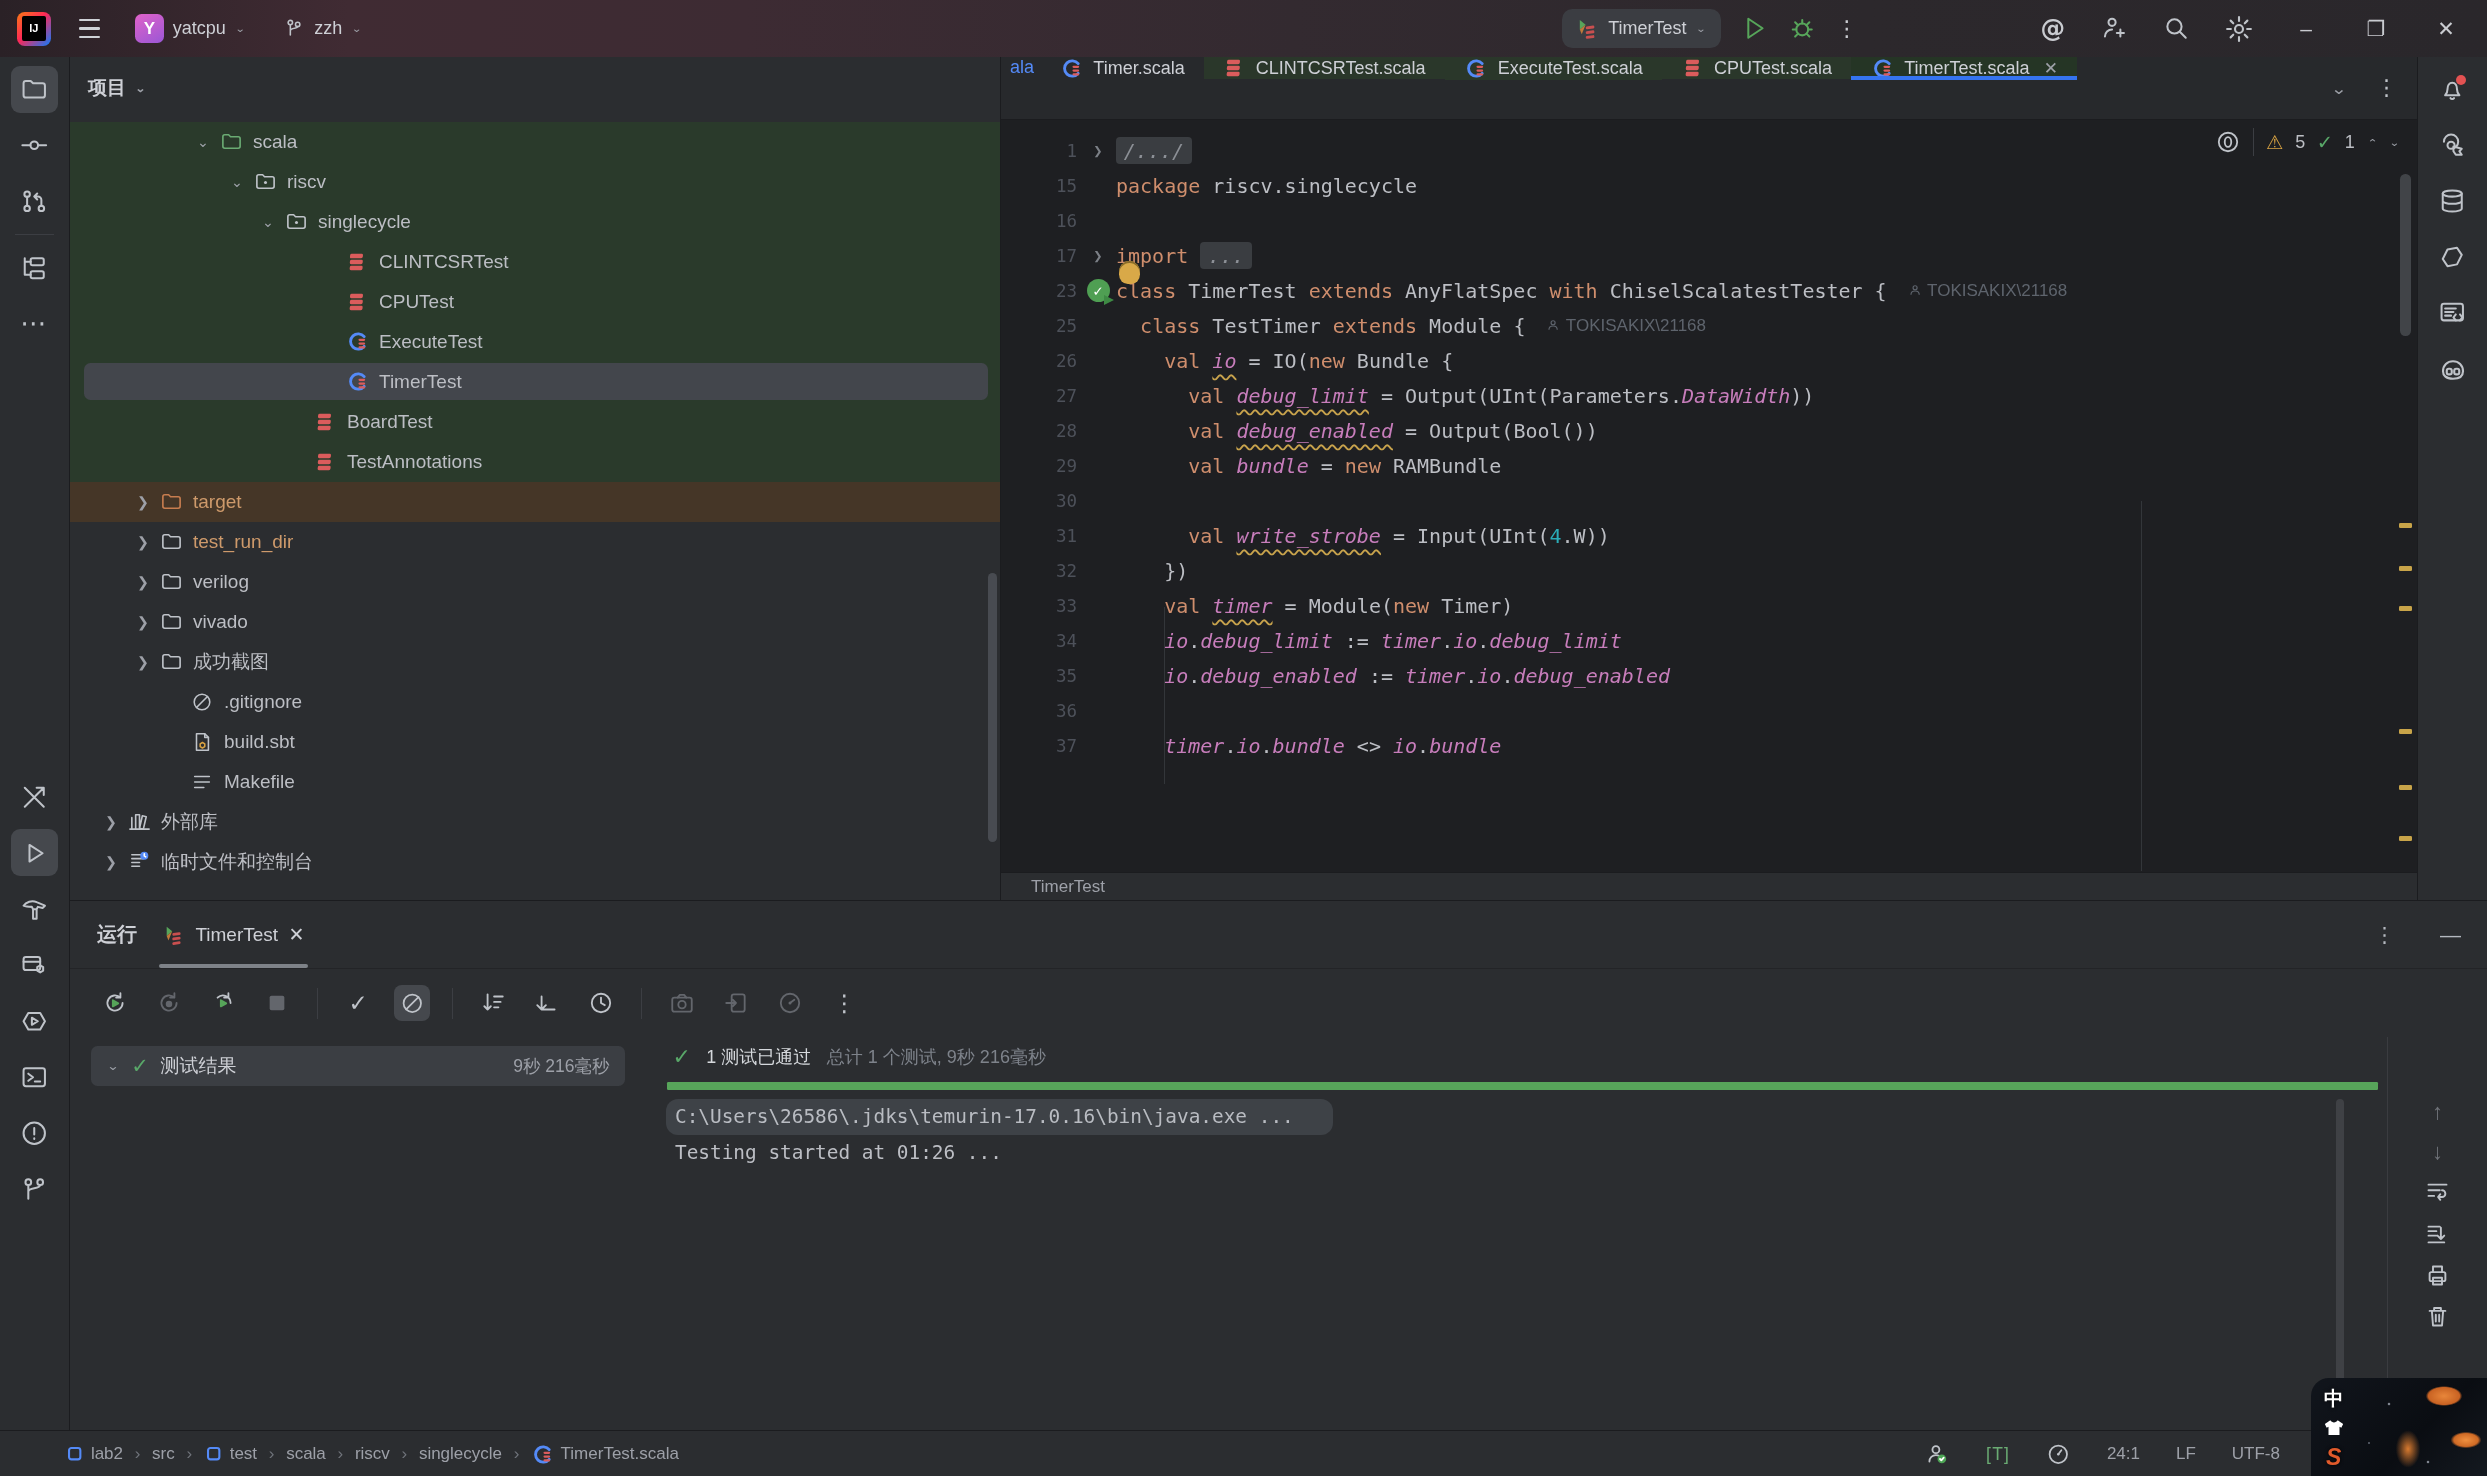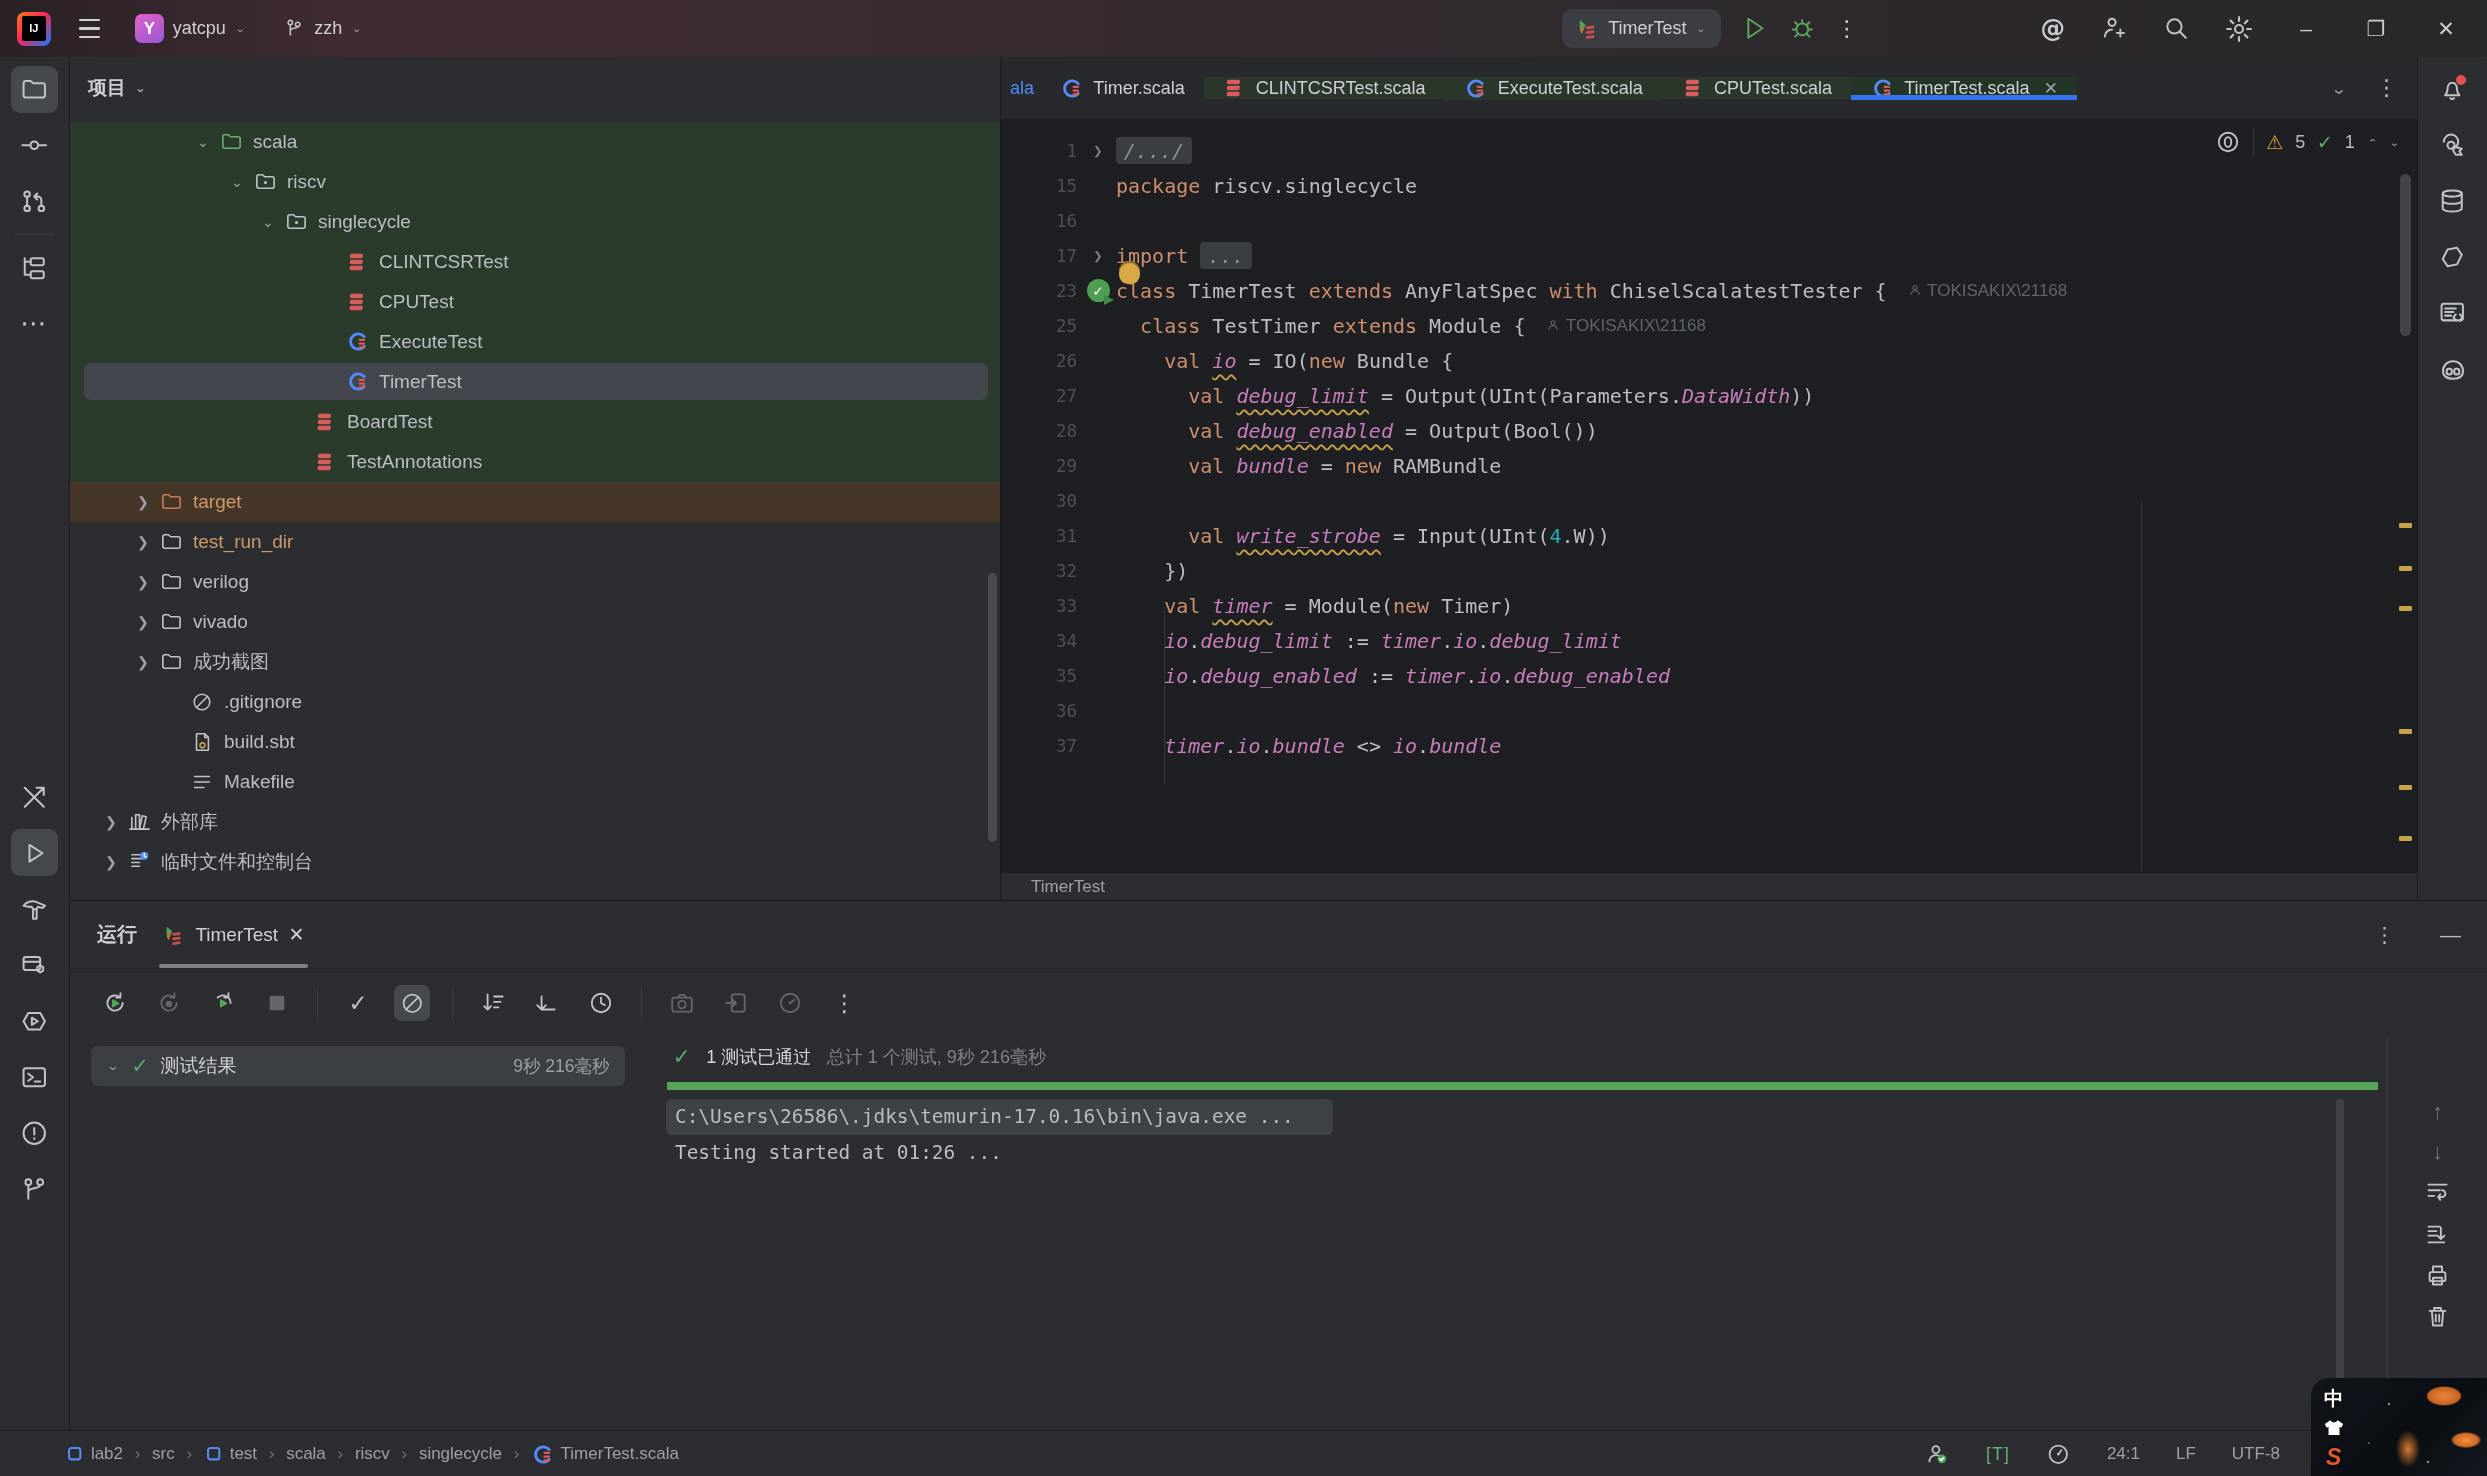--- a/index.html
+++ b/index.html
@@ -105,21 +105,21 @@
   .tdiv{width:1.3px;height:31px;background:#3c3e43;margin:0 3.9px;}
   #runContent{position:absolute;left:0;top:136px;right:0;bottom:0;display:flex;}
   #testTree{width:583px;flex:none;padding-top:9px;}
   #resultRow{margin-left:21px;width:534px;height:40px;background:#3b3e43;border-radius:6.5px;display:flex;align-items:center;gap:11.7px;padding:0 15.5px;font-size:19px;}
   #resultRow .dur{margin-left:auto;color:var(--dim);font-size:17.5px;}
   #consoleCol{flex:1;position:relative;}
   #sumline{height:40px;display:flex;align-items:center;gap:15.5px;padding-left:19.4px;font-size:18px;}
   #sumStrong{color:#d5d8dc;} #sumRest{color:#7e838b;}
   #greenbar{height:7.8px;background:var(--green);margin:5.2px 9px 0 14.2px;border-radius:1.3px;}
   #console{padding:9px 0 0 22px;font-family:"DejaVu Sans Mono",monospace;font-size:19.4px;color:#bcbec4;line-height:36px;}
-  .conline.hl{display:inline-block;background:#3e4247;color:#b9bcc2;padding:0 39px 0 9px;margin-left:-9px;border-radius:6px;}
+  .conline.hl{display:inline-block;background:#3e4247;color:#b9bcc2;padding:0 39px 0 9px;margin-left:-9px;border-radius:12px;}
   #conScroll{position:absolute;right:43px;top:62px;width:7.8px;height:304px;background:#3f4145;border-radius:3.9px;}
   #conIcons{width:100px;flex:none;border-left:1.3px solid #3a3c40;display:flex;flex-direction:column;align-items:center;gap:14.2px;padding-top:62px;}
   .arrtxt{font-size:22px;color:#6f7278;}
   
   #status{position:absolute;left:0;top:1430px;width:2487px;height:47px;background:var(--panel);border-top:1.3px solid var(--line);
     display:flex;align-items:center;font-size:17px;color:var(--dim);}
   #crumbs{display:flex;align-items:center;gap:11.7px;padding-left:65px;}
   .crumbIco{width:19.4px;height:19.4px;}
   .csep{color:#6f737a;}
   #statusR{margin-left:auto;display:flex;align-items:center;gap:36px;padding-right:207px;}
@@ -542,21 +542,21 @@
           </svg>
         </span>
         <span class="tlabel ">临时文件和控制台</span>
       </div>
     </div>
   <div id="treebar"></div>
 </div>
 
 <div id="editor">
   <div id="tabs">
-    <div id="tabsHost" style="display:flex;align-items:center;">
+    <div id="tabsHost" style="display:flex;align-items:flex-start;">
         <div class="tab partial">
           <span>ala</span>
         </div>
         <div class="tab">
           <span>
             <svg width="23" height="23" viewBox="0 0 24 24">
               <path d="M19 7a8 8 0 1 0 0 10" fill="none" stroke="#548af7" stroke-width="3" stroke-linecap="round"></path>
               <rect x="13" y="9" width="7" height="2.4" rx="1.2" fill="#db5c5c"></rect>
               <rect x="13" y="13" width="7" height="2.4" rx="1.2" fill="#db5c5c"></rect>
               <rect x="13" y="17" width="7" height="2.4" rx="1.2" fill="#db5c5c"></rect>

